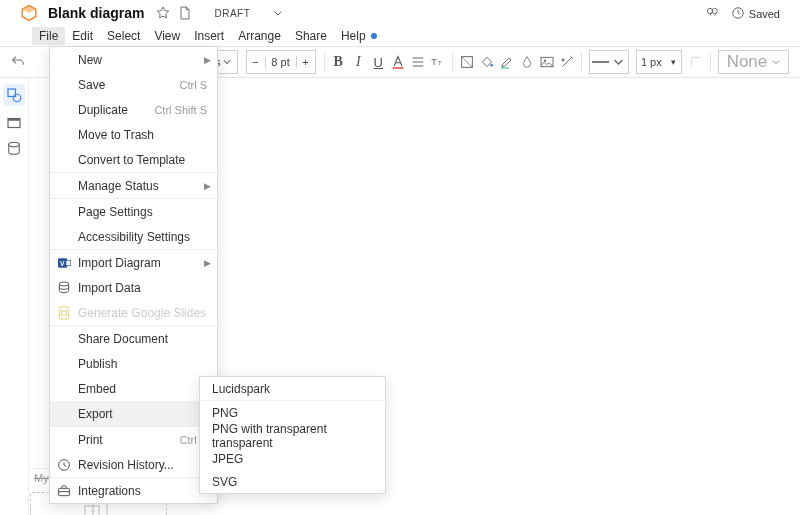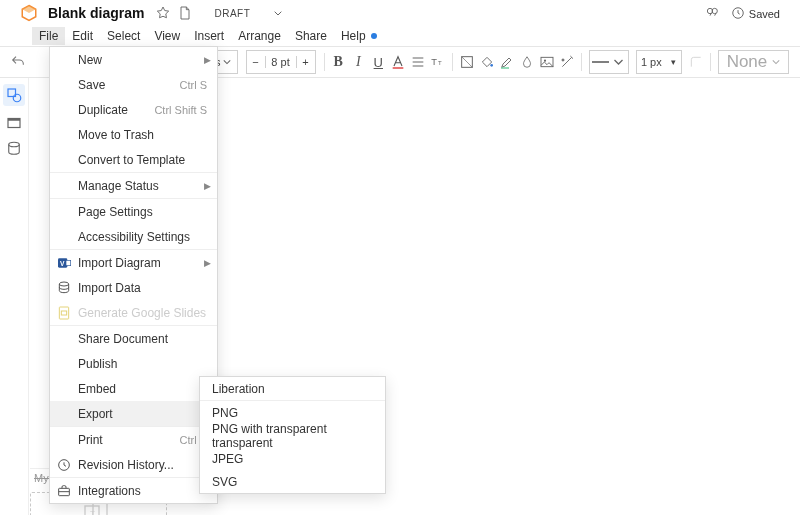--- a/index.html
+++ b/index.html
@@ -331,21 +331,21 @@
         <svg viewBox="0 0 24 24">
           <rect x="4" y="8" width="16" height="11" rx="1" fill="none" stroke="#555" stroke-width="1.5"></rect>
           <path d="M9 8V6a2 2 0 012-2h2a2 2 0 012 2v2M4 13h16" fill="none" stroke="#555" stroke-width="1.5"></path>
         </svg>
       </span>
       <span class="lbl">Integrations</span>
     </div>
   </div>
 
 <div class="submenu" id="exportmenu">
-    <div class="srow">Liberation</div>
+    <div class="srow">Lucidspark</div>
     <div class="srow">PNG</div>
     <div class="srow">PNG with transparent transparent</div>
     <div class="srow">JPEG</div>
     <div class="srow">SVG</div>
   </div>
 
 <div class="savedshapes">
   <div class="hdr">
       <span style="text-decoration:line-through;color:#999">My saved shapes</span>
       <span>⌃</span>

